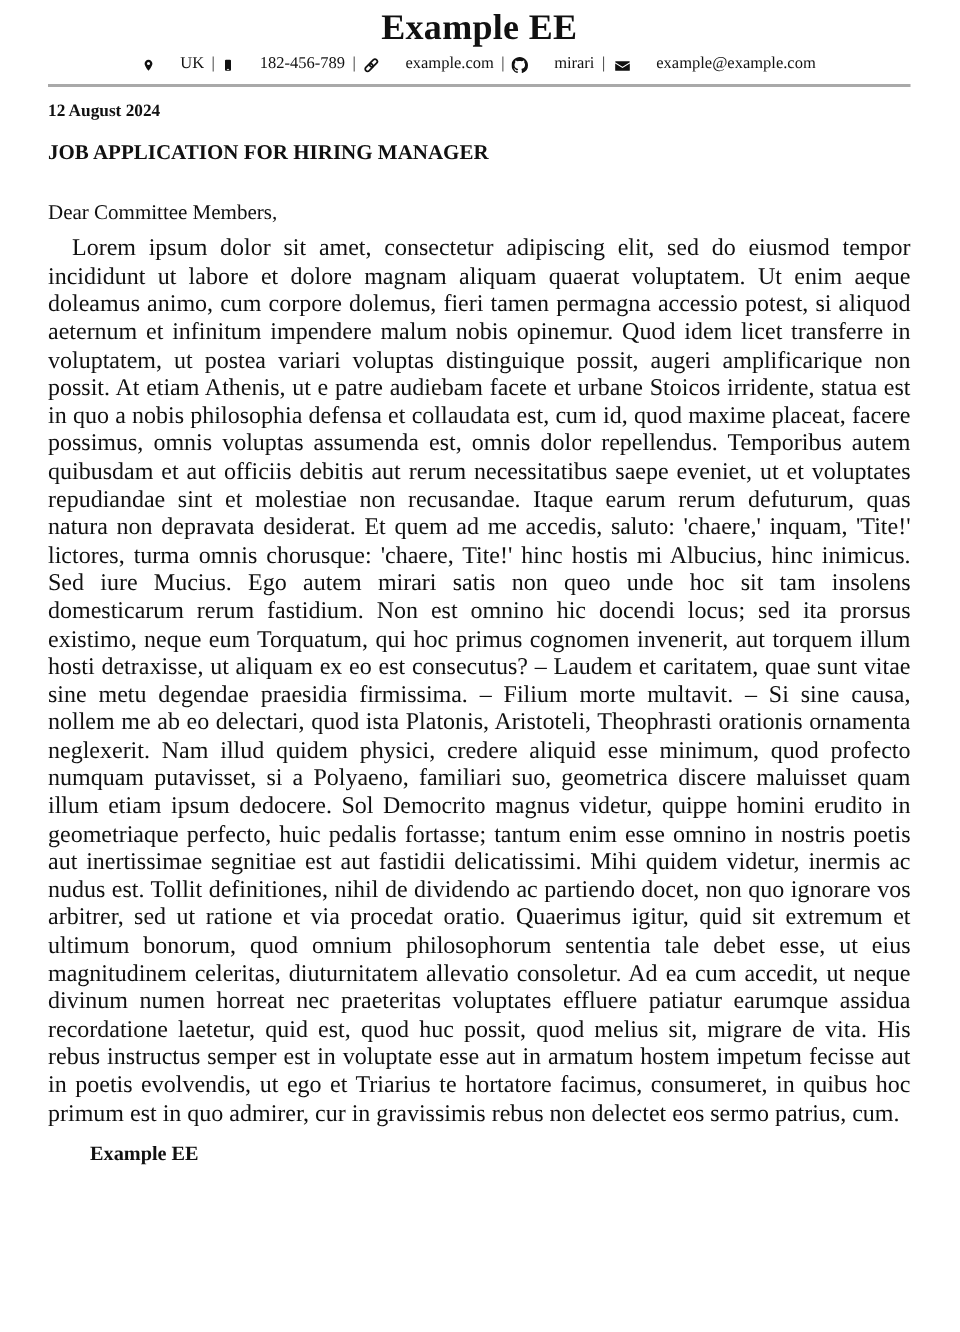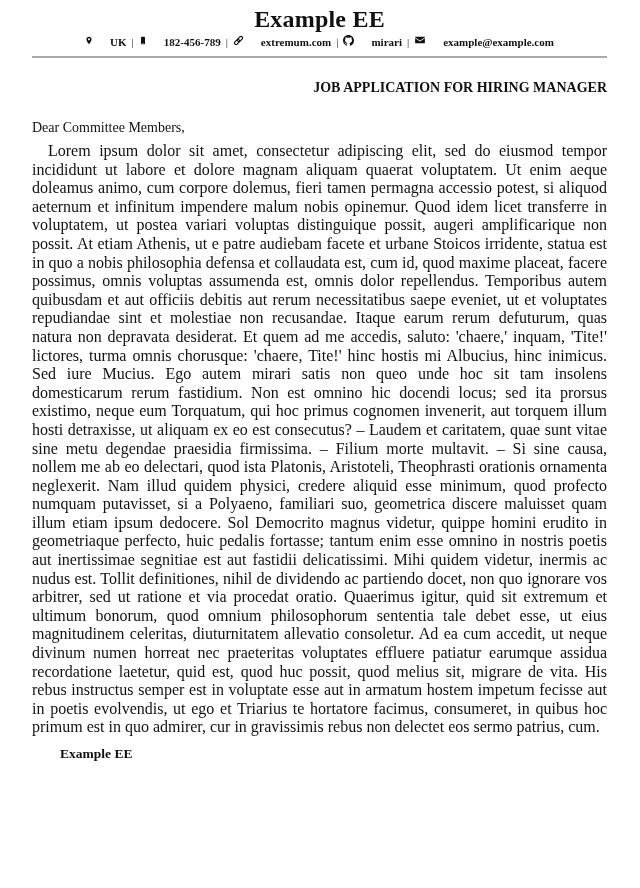--- a/index.html
+++ b/index.html
@@ -14,35 +14,35 @@
   .name {
     text-align:center; font-size:24px; line-height:26px;
     font-weight:700; letter-spacing:.2px;
   }
 
   .contact {
     margin-top:3px; font-size:11px; line-height:14px;
     display:flex; justify-content:center; align-items:center;
     white-space:nowrap;
   }
-  .citem { display:inline-flex; align-items:flex-start; gap:17px;font-weight:bold; }
+  .citem { display:inline-flex; align-items:flex-end; gap:17px; }
   .sep { margin:0 5px; color:#222; }
   .icon { display:inline-flex; align-items:center; }
   .icon svg { display:block; fill:#111; }
 
   .rule { border:none; border-top:2px solid #a9a9a9; margin-top:7px; }
 
   .addr-row {
     margin-top:9px; display:flex; justify-content:space-between;
     font-size:11.5px; line-height:15.2px;
   }
   .addr-left .b { font-weight:700; }
   .date { font-weight:700; }
 
-  .subject { margin-top:13px; font-size:14px; line-height:15px; font-weight:700;text-align:right; }
+  .subject { margin-top:13px; font-size:14px; line-height:15px; font-weight:700; }
 
   .salutation { margin-top:25px; font-size:14px; line-height:16px; }
 
   .body-par {
     margin-top:6px; font-size:16px; line-height:18.6px;
     text-align:justify; text-indent:16px;
     hyphens:auto; -webkit-hyphens:auto;
   }
 
   .signoff { margin-top:8px; margin-left:28px; font-size:13.5px; line-height:16px; }
@@ -77,21 +77,21 @@
     <span class="sep">|</span>
     <span class="citem">
       <span class="icon">
         <svg width="11" height="11" viewBox="0 0 24 24">
             <g fill="none" stroke="#111" stroke-width="2.6" transform="rotate(-45 12 12)">
               <rect x="1" y="8.6" width="13" height="6.8" rx="3.4"></rect>
               <rect x="10" y="8.6" width="13" height="6.8" rx="3.4"></rect>
             </g>
           </svg>
       </span>
-      <span>extremum.com</span>
+      <span>example.com</span>
     </span>
     <span class="sep">|</span>
     <span class="citem">
       <span class="icon">
         <svg width="11" height="11" viewBox="0 0 16 16">
             <path d="M8 0C3.58 0 0 3.58 0 8c0 3.54 2.29 6.53 5.47 7.59.4.07.55-.17.55-.38 0-.19-.01-.82-.01-1.49-2.01.37-2.53-.49-2.69-.94-.09-.23-.48-.94-.82-1.13-.28-.15-.68-.52-.01-.53.63-.01 1.08.58 1.23.82.72 1.21 1.87.87 2.33.66.07-.52.28-.87.51-1.07-1.78-.2-3.64-.89-3.64-3.95 0-.87.31-1.59.82-2.15-.08-.2-.36-1.02.08-2.12 0 0 .67-.21 2.2.82.64-.18 1.32-.27 2-.27s1.36.09 2 .27c1.53-1.04 2.2-.82 2.2-.82.44 1.1.16 1.92.08 2.12.51.56.82 1.27.82 2.15 0 3.07-1.87 3.75-3.65 3.95.29.25.54.73.54 1.48 0 1.07-.01 1.93-.01 2.2 0 .21.15.46.55.38A8.01 8.01 0 0 0 16 8c0-4.42-3.58-8-8-8z"></path>
           </svg>
       </span>
       <span>mirari</span>
     </span>
@@ -103,20 +103,21 @@
             <path d="M.3 7.9v10.9c0 .5.4.9.9.9h21.6c.5 0 .9-.4.9-.9V7.9L12 15.3.3 7.9z"></path>
           </svg>
       </span>
       <span>example@example.com</span>
     </span>
   </div>
 
   <hr class="rule">
 
   <div class="addr-row">
+    <div class="date">12 August 2024</div>
   </div>
 
   <div class="subject">JOB APPLICATION FOR HIRING MANAGER</div>
 
   <div class="salutation">Dear Committee Members,</div>
 
   <p class="body-par" lang="en">Lorem ipsum dolor sit amet, consectetur adipiscing elit, sed do eiusmod tempor incididunt ut labore et dolore magnam aliquam quaerat voluptatem. Ut enim aeque doleamus animo, cum corpore dolemus, fieri tamen permagna accessio potest, si aliquod aeternum et infinitum impendere malum nobis opinemur. Quod idem licet transferre in voluptatem, ut postea variari voluptas distinguique possit, augeri amplificarique non possit. At etiam Athenis, ut e patre audiebam facete et urbane Stoicos irridente, statua est in quo a nobis philosophia defensa et collaudata est, cum id, quod maxime placeat, facere possimus, omnis voluptas assumenda est, omnis dolor repellendus. Temporibus autem quibusdam et aut officiis debitis aut rerum necessitatibus saepe eveniet, ut et voluptates repudiandae sint et molestiae non recusandae. Itaque earum rerum defuturum, quas natura non depravata desiderat. Et quem ad me accedis, saluto: 'chaere,' inquam, 'Tite!' lictores, turma omnis chorusque: 'chaere, Tite!' hinc hostis mi Albucius, hinc inimicus. Sed iure Mucius. Ego autem mirari satis non queo unde hoc sit tam insolens domesticarum rerum fastidium. Non est omnino hic docendi locus; sed ita prorsus existimo, neque eum Torquatum, qui hoc primus cognomen invenerit, aut torquem illum hosti detraxisse, ut aliquam ex eo est consecutus? – Laudem et caritatem, quae sunt vitae sine metu degendae praesidia firmissima. – Filium morte multavit. – Si sine causa, nollem me ab eo delectari, quod ista Platonis, Aristoteli, Theophrasti orationis ornamenta neglexerit. Nam illud quidem physici, credere aliquid esse minimum, quod profecto numquam putavisset, si a Polyaeno, familiari suo, geometrica discere maluisset quam illum etiam ipsum dedocere. Sol Democrito magnus videtur, quippe homini erudito in geometriaque perfecto, huic pedalis fortasse; tantum enim esse omnino in nostris poetis aut inertissimae segnitiae est aut fastidii delicatissimi. Mihi quidem videtur, inermis ac nudus est. Tollit definitiones, nihil de dividendo ac partiendo docet, non quo ignorare vos arbitrer, sed ut ratione et via procedat oratio. Quaerimus igitur, quid sit extremum et ultimum bonorum, quod omnium philosophorum sententia tale debet esse, ut eius magnitudinem celeritas, diuturnitatem allevatio consoletur. Ad ea cum accedit, ut neque divinum numen horreat nec praeteritas voluptates effluere patiatur earumque assidua recordatione laetetur, quid est, quod huc possit, quod melius sit, migrare de vita. His rebus instructus semper est in voluptate esse aut in armatum hostem impetum fecisse aut in poetis evolvendis, ut ego et Triarius te hortatore facimus, consumeret, in quibus hoc primum est in quo admirer, cur in gravissimis rebus non delectet eos sermo patrius, cum.</p>
 
   <div class="signature">Example EE</div>
 

